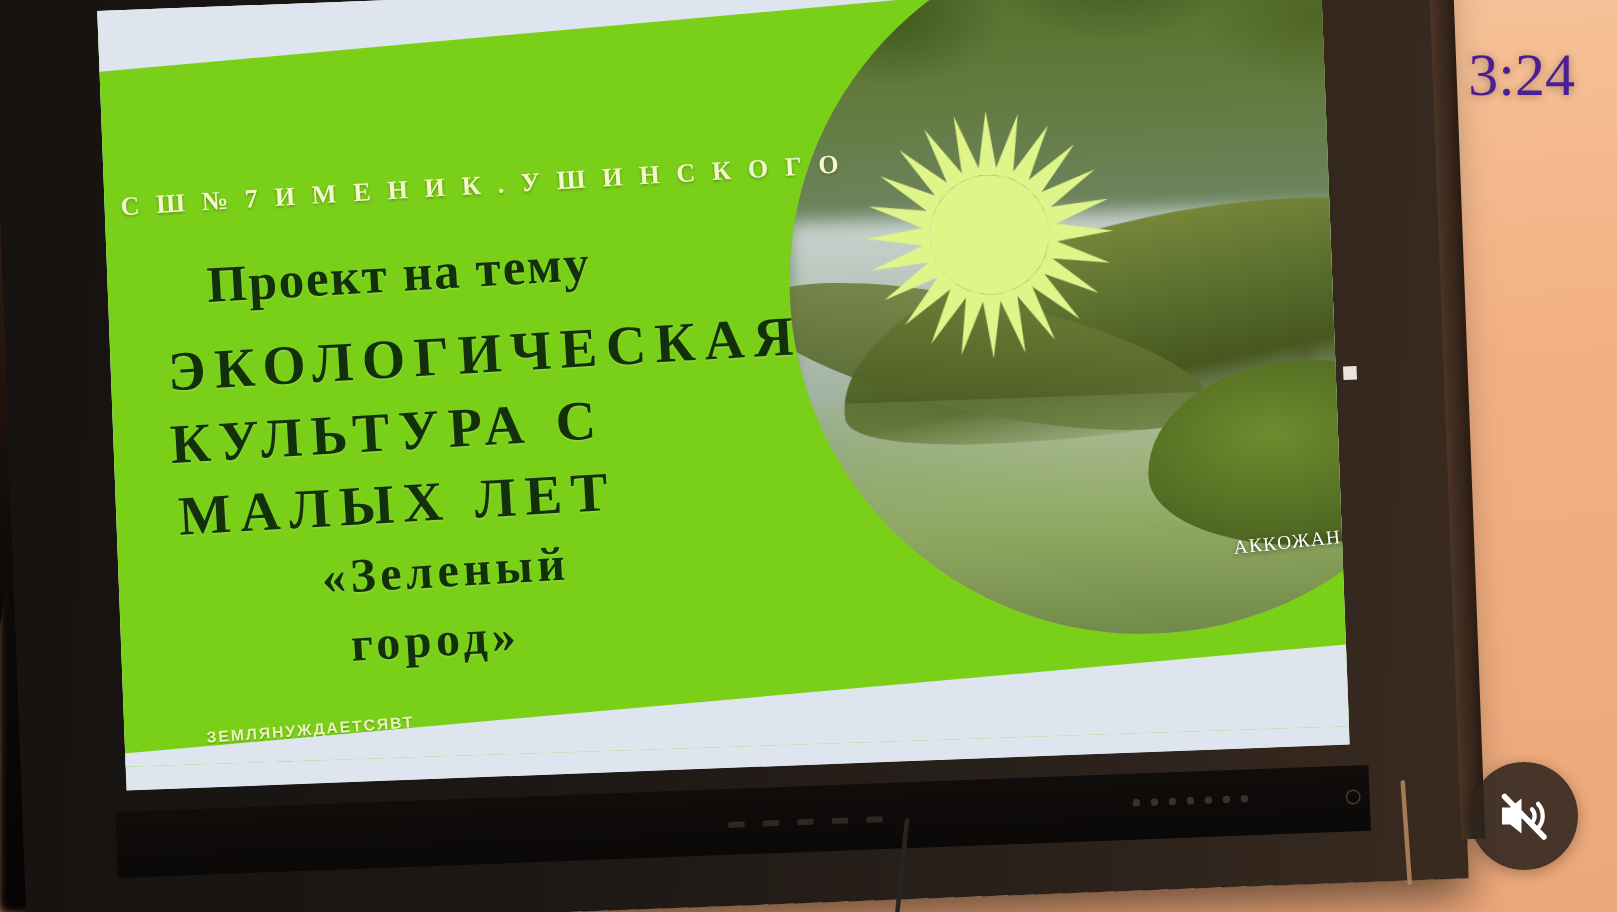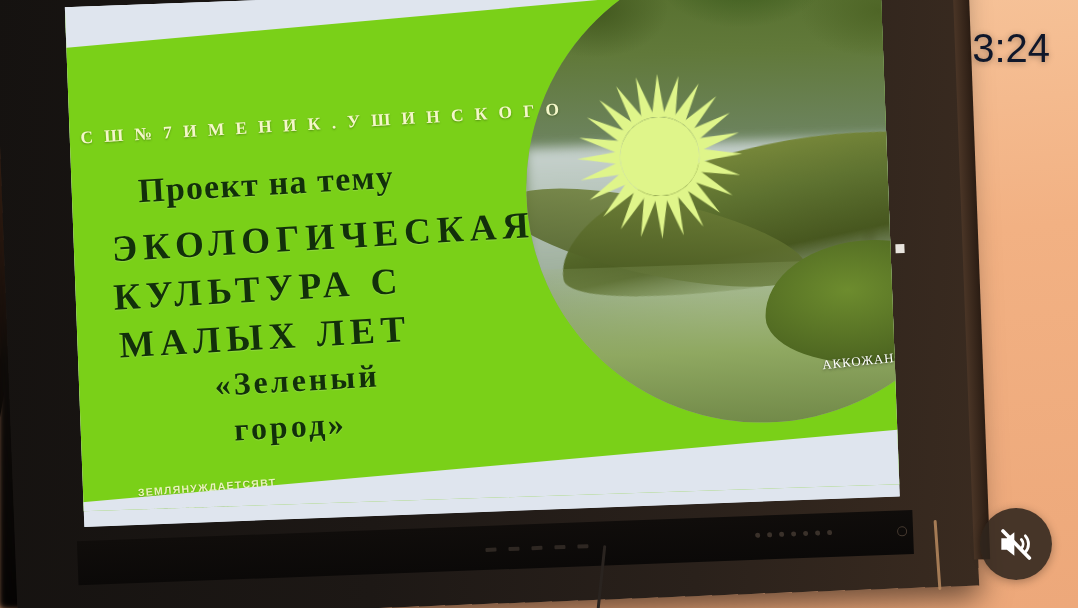--- a/index.html
+++ b/index.html
@@ -184,22 +184,22 @@
     background:#dfe5ee;transform:rotate(-3.2deg);
   }
   .slide-top-white{
     position:absolute;left:-20px;top:-34px;width:900px;height:52px;
     background:#dfe5ee;transform:rotate(-3.0deg);
   }
 
   
   .timer{
     position:absolute;right:28px;top:26px;
-    color:#0f172a;font-size:40px;font-weight:400;letter-spacing:0px;
-    font-family:Liberation Sans, sans-serif;
+    color:#4c1d95;font-size:40px;font-weight:400;letter-spacing:0px;
+    font-family:Liberation Serif, serif;
     text-shadow:0 1px 6px rgba(0,0,0,.35);
   }
   .mute-btn{
     position:absolute;right:26px;bottom:28px;width:72px;height:72px;
     border-radius:50%;background:rgba(47,36,28,.88);
     display:flex;align-items:center;justify-content:center;
     box-shadow:0 2px 10px rgba(0,0,0,.3);
   }
 </style>
 </head>

